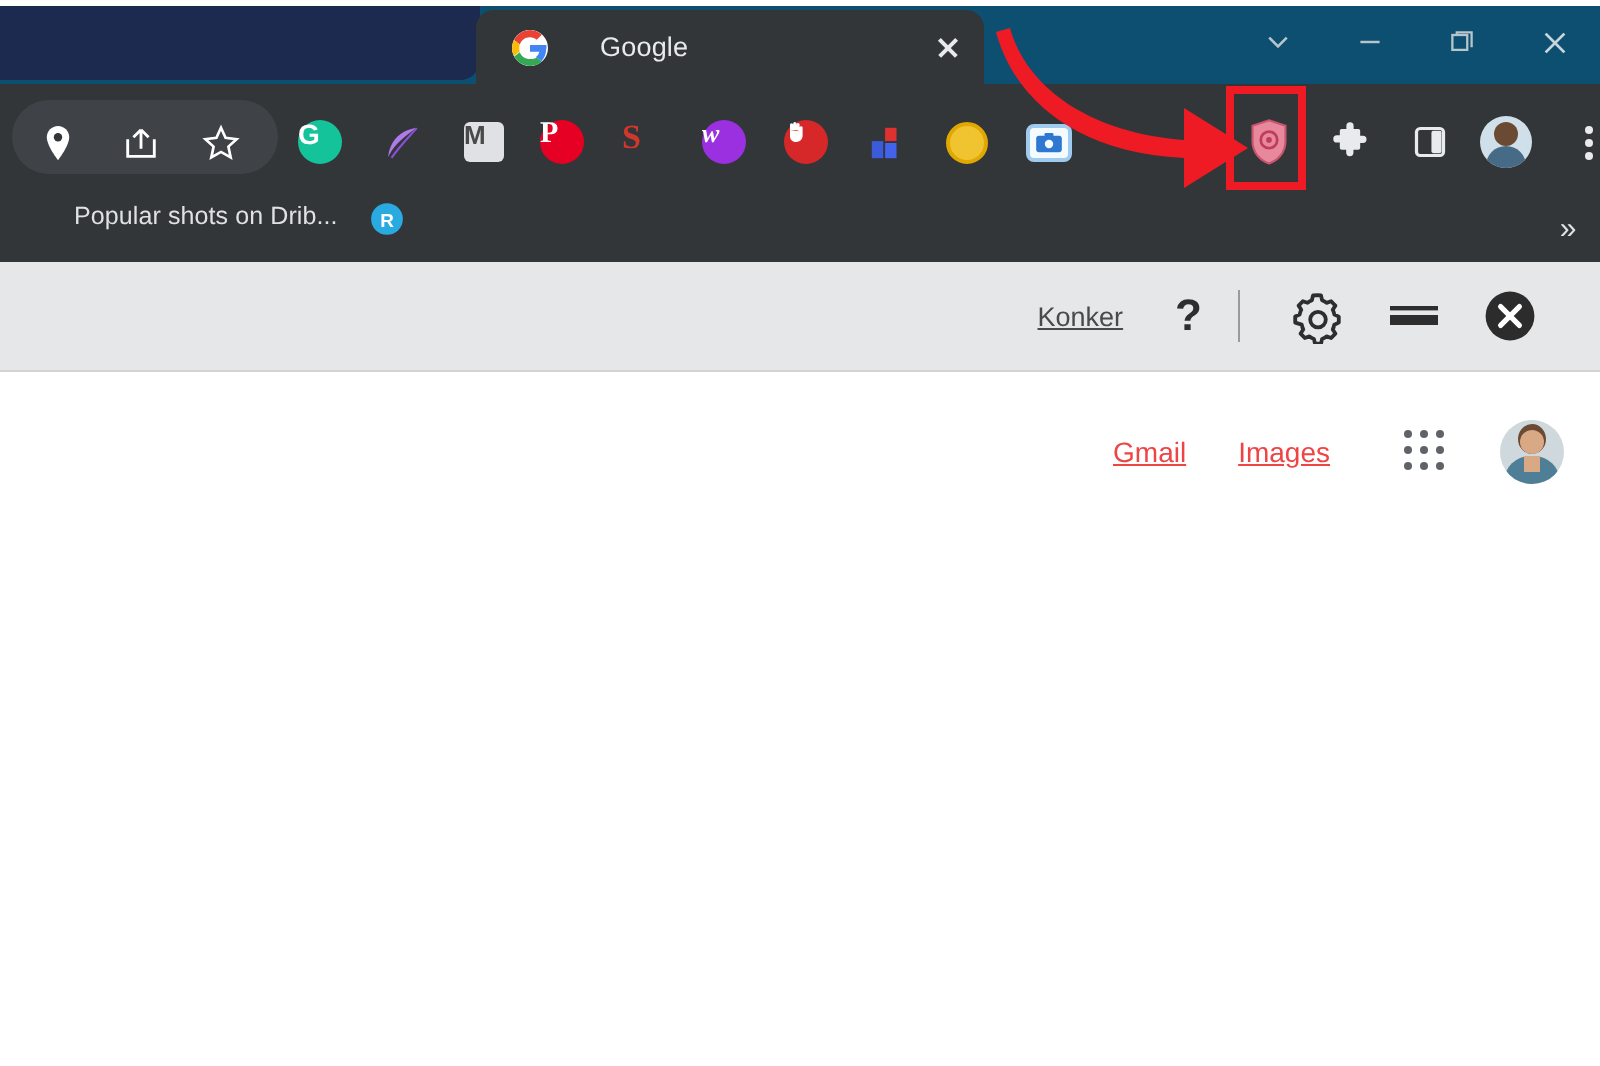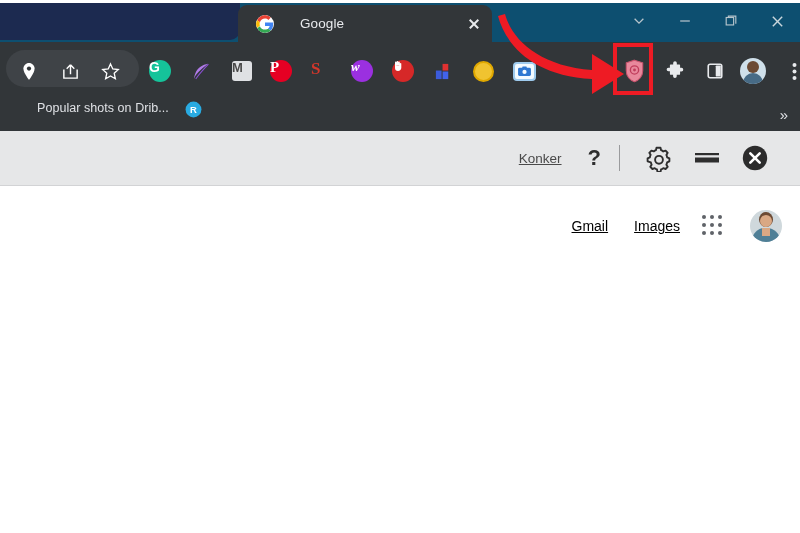--- a/index.html
+++ b/index.html
@@ -268,26 +268,26 @@
     background: #ffffff;
   }
   .g-header {
     position: absolute;
     right: 18px;
     top: 23px;
     display: flex;
     align-items: center;
   }
   .g-link {
-    color: #000000;
+    color: #ef4444;
     font-size: 14px;
     margin-right: 26px;
     font-family: "Liberation Sans", sans-serif;
   }
-  .g-link.second { margin-right: 22px; }
+  .g-link.second { margin-right: 37px; }
   .apps-grid {
     width: 22px; height: 22px;
     display: grid;
     grid-template-columns: repeat(3, 1fr);
     grid-template-rows: repeat(3, 1fr);
     gap: 2px;
     margin-right: 26px;
   }
   .apps-grid i {
     display: block;

